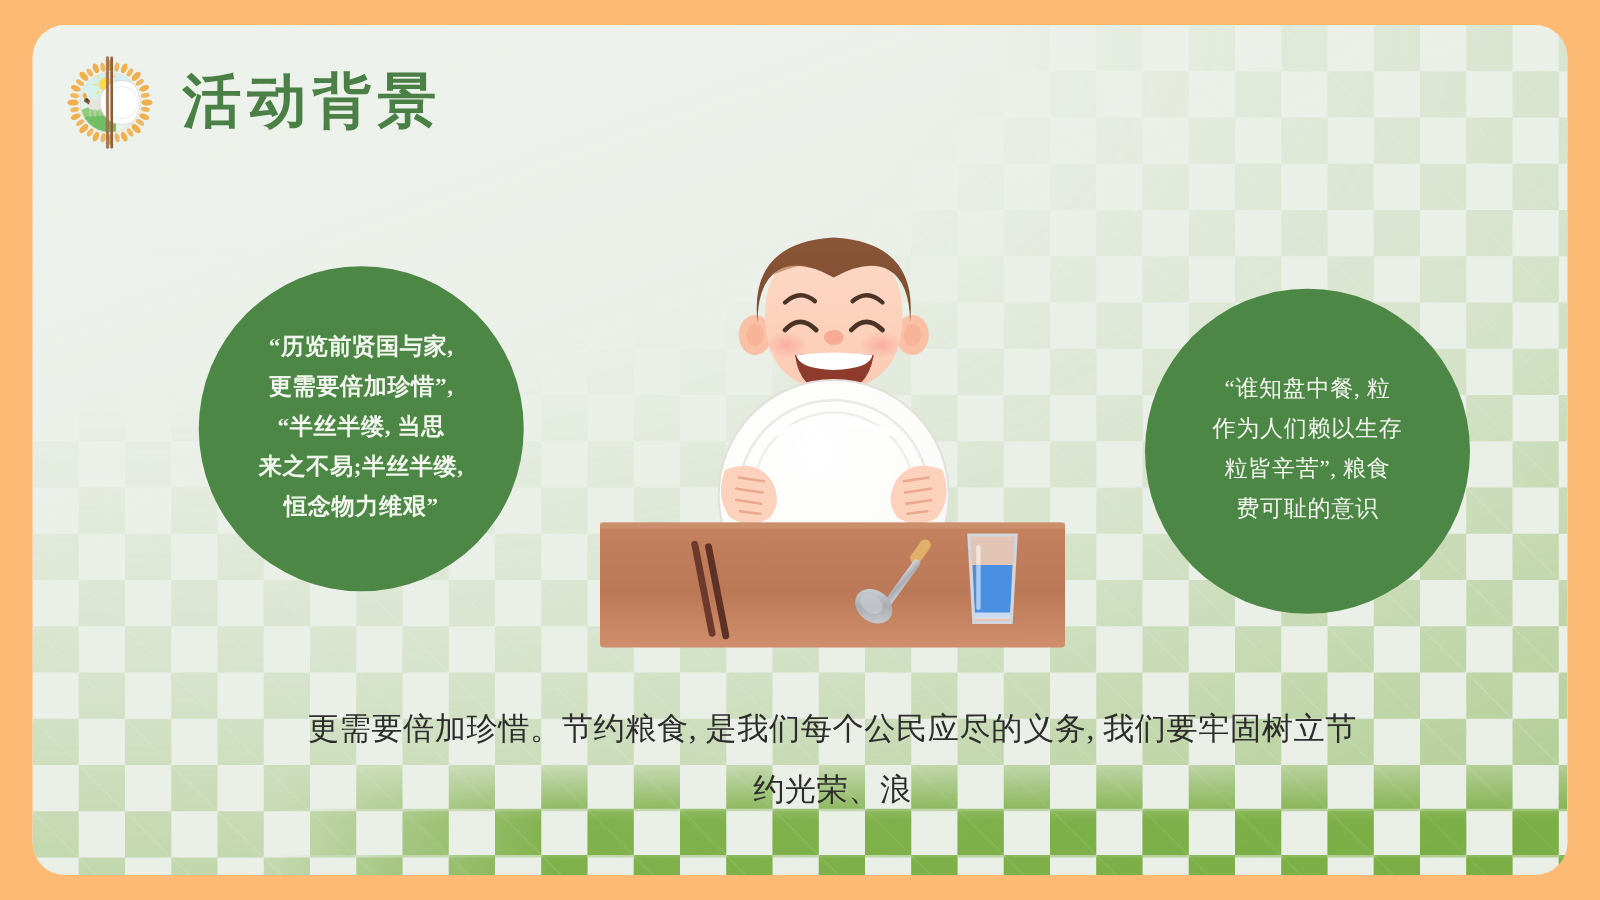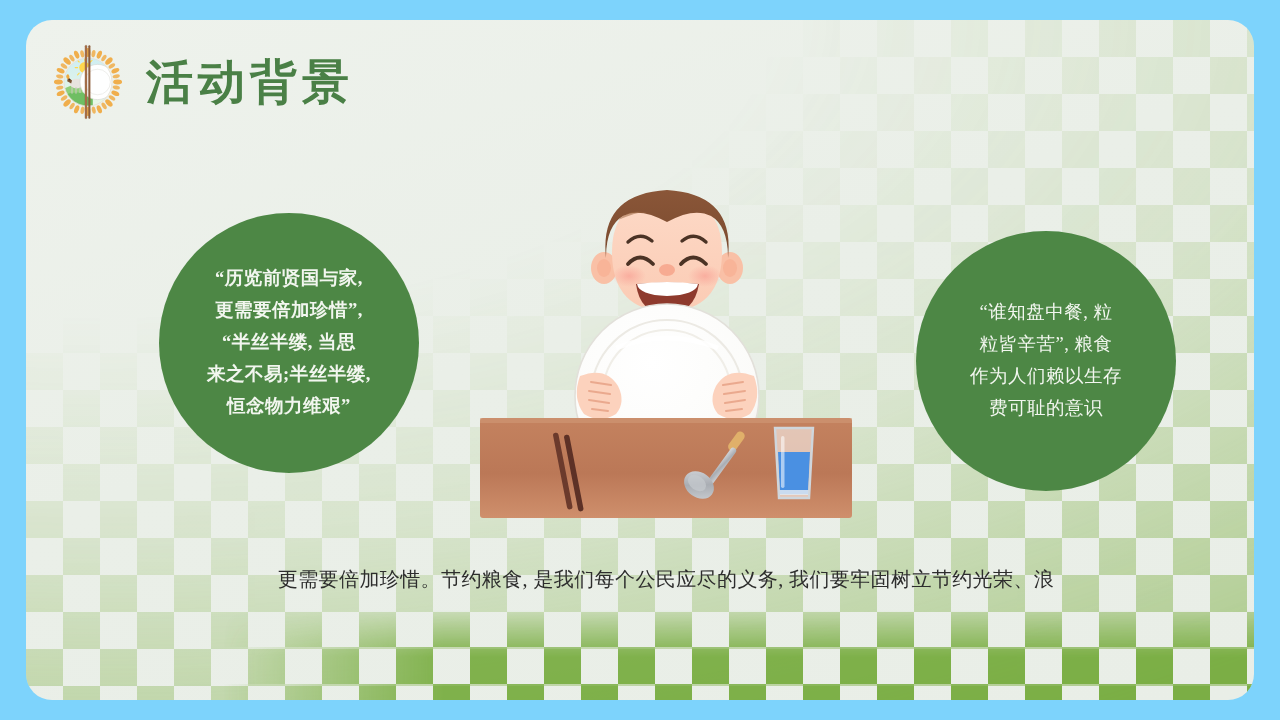--- a/index.html
+++ b/index.html
@@ -8,21 +8,21 @@
     width: 1280px;
     height: 720px;
     overflow: hidden;
     font-family: "Liberation Sans", sans-serif;
   }
 
   #slide {
     position: relative;
     width: 1280px;
     height: 720px;
-    background: #7dd3fc;
+    background: #fdba74;
     overflow: hidden;
   }
 
   
   #card {
     position: absolute;
     left: 26px;
     top: 20px;
     width: 1228px;
     height: 680px;
@@ -118,21 +118,21 @@
     height: 345px;
   }
 
   
   #paragraph {
     position: absolute;
     left: 215px;
     top: 540px;
     width: 850px;
     font-family: "Liberation Serif", "DejaVu Serif", serif;
-    font-size: 20px;
+    font-size: 25px;
     line-height: 1.95;
     color: #2d2d2d;
     text-align: center;
     letter-spacing: 0.4px;
   }
 </style>
 </head>
 <body>
 
 <div id="slide">
@@ -248,22 +248,22 @@
         <div>更需要倍加珍惜”,</div>
         <div>“半丝半缕, 当思</div>
         <div>来之不易;半丝半缕,</div>
         <div>恒念物力维艰”</div>
       </div>
     </div>
 
     <div id="circle-right" class="quote-circle">
       <div class="quote-text">
         <div>“谁知盘中餐, 粒</div>
+        <div>作为人们赖以生存</div>
         <div>粒皆辛苦”, 粮食</div>
-        <div>作为人们赖以生存</div>
         <div>费可耻的意识</div>
       </div>
     </div>
 
     <svg id="illustration" viewBox="0 0 420 345">
       <defs>
         <linearGradient id="hairG" x1="0" y1="0" x2="0" y2="1">
           <stop offset="0%" stop-color="#8a5638"></stop>
           <stop offset="100%" stop-color="#7a4a2e"></stop>
         </linearGradient>

